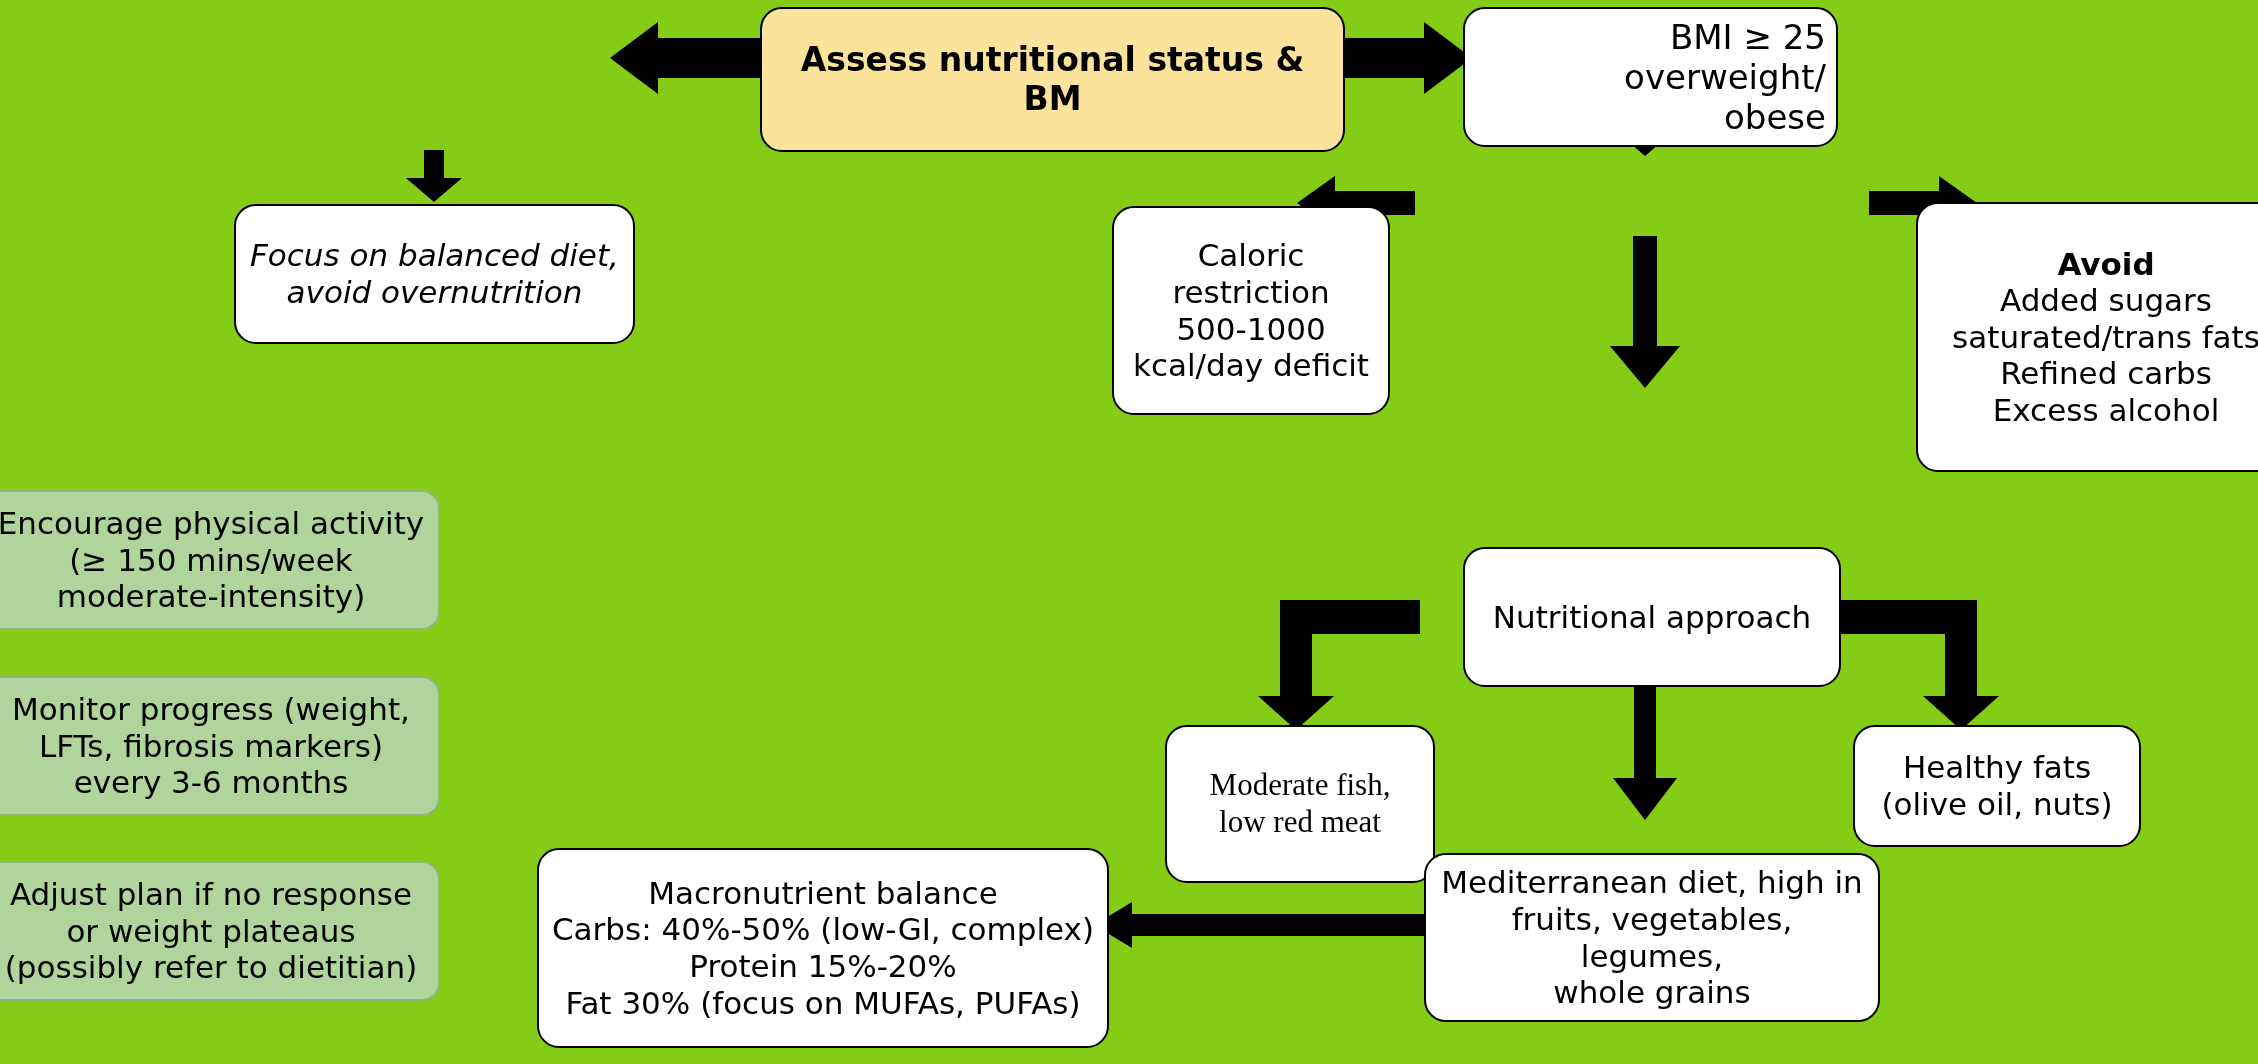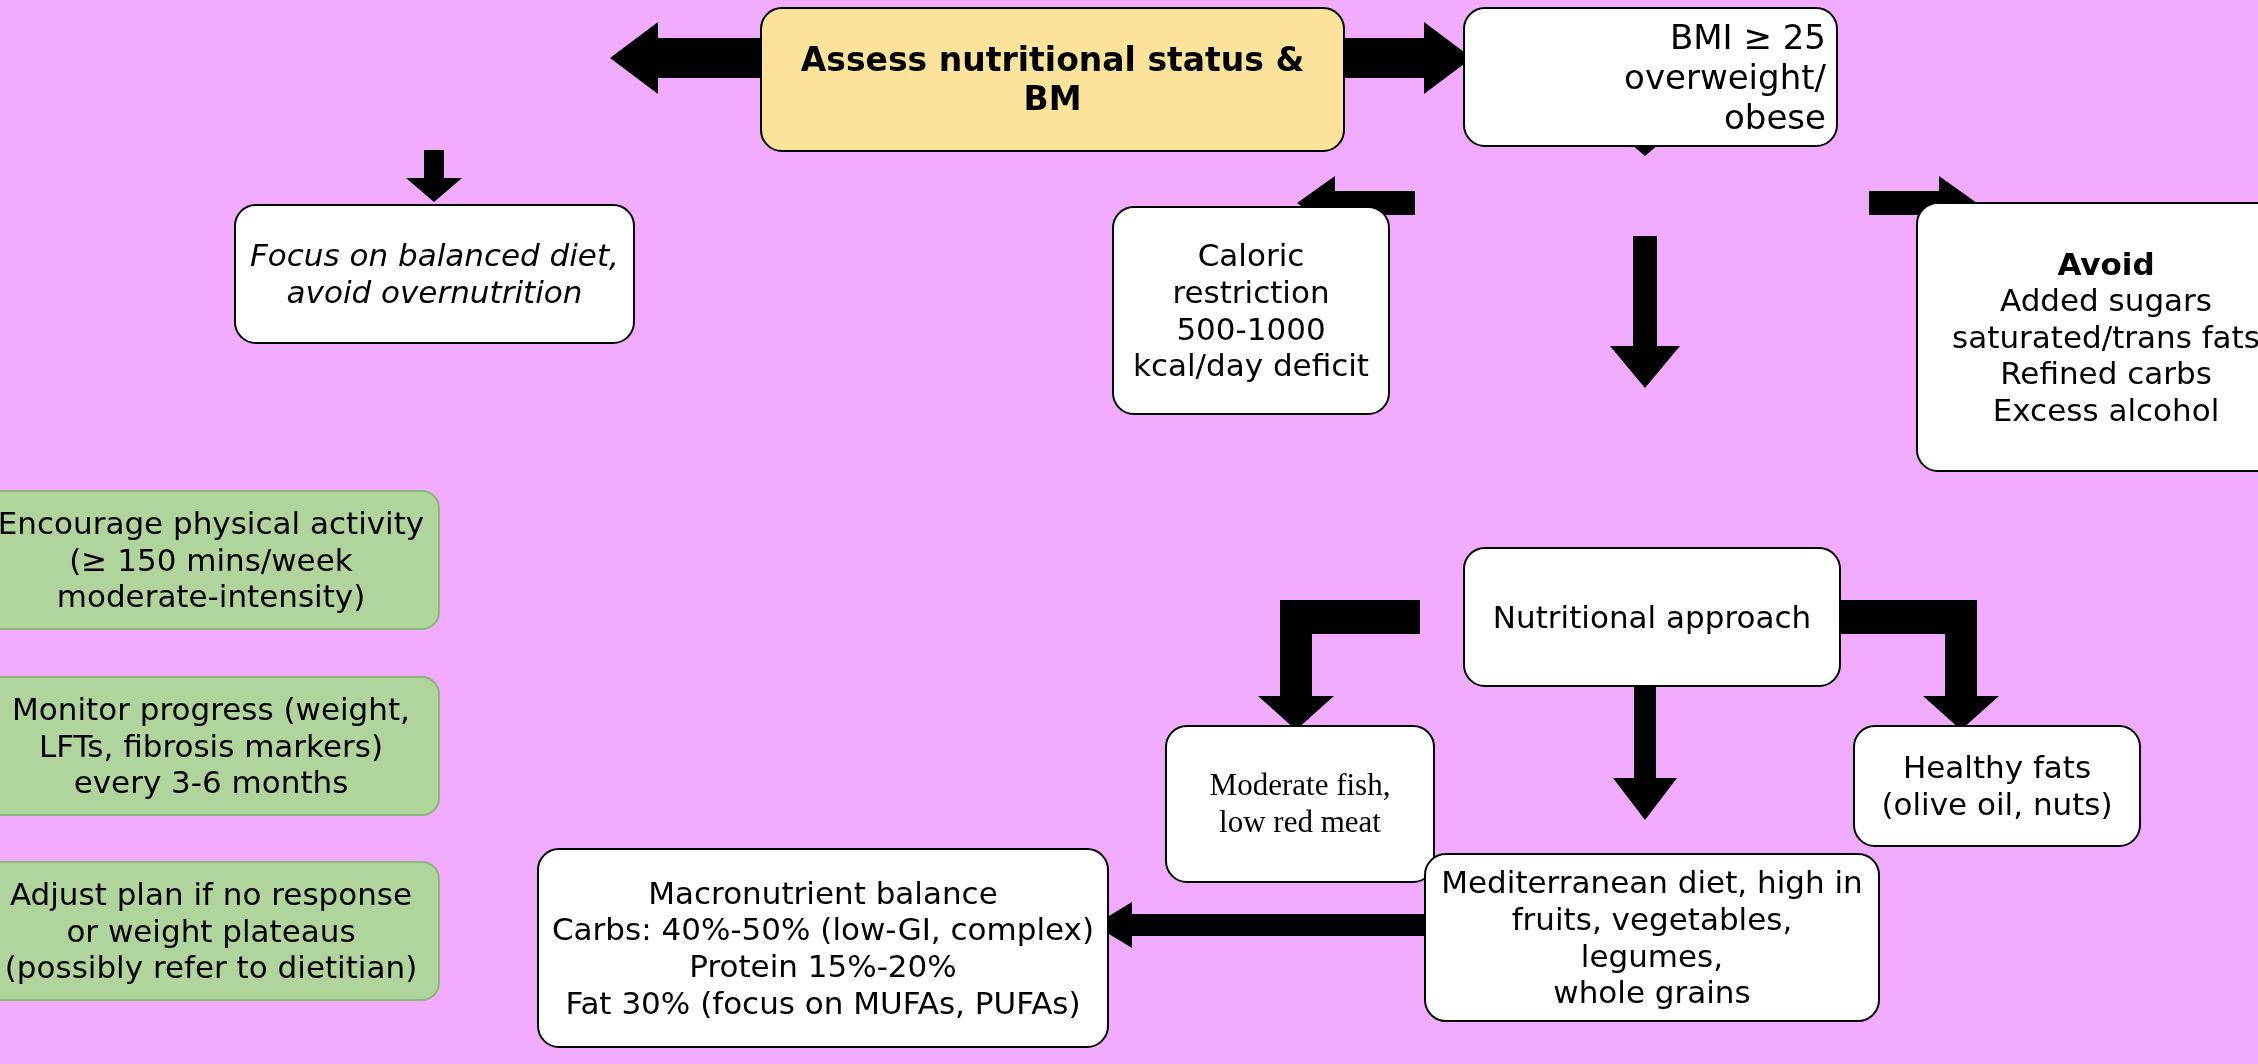--- a/index.html
+++ b/index.html
@@ -8,21 +8,21 @@
     padding: 0;
     background: #ffffff;
   }
   body {
     font-family: "DejaVu Sans", "Liberation Sans", sans-serif;
   }
   #canvas {
     position: relative;
     width: 2258px;
     height: 1064px;
-    background: #f0abfc;
+    background: #84cc16;
     overflow: hidden;
   }
   .node {
     position: absolute;
     box-sizing: border-box;
     display: flex;
     align-items: center;
     justify-content: center;
     text-align: center;
     border: 2.5px solid #000000;

